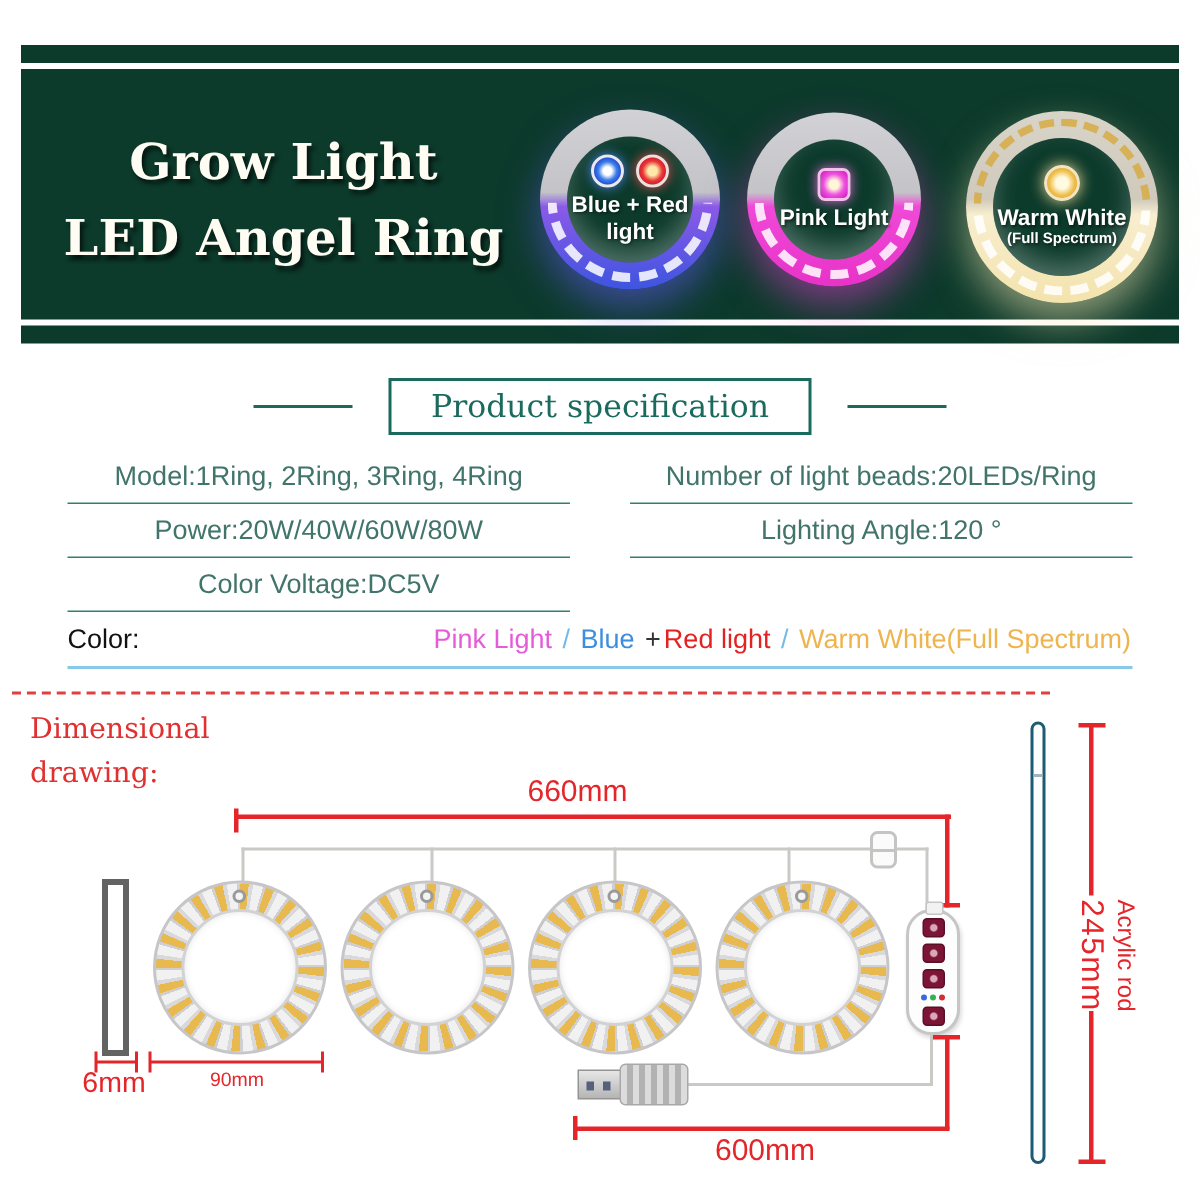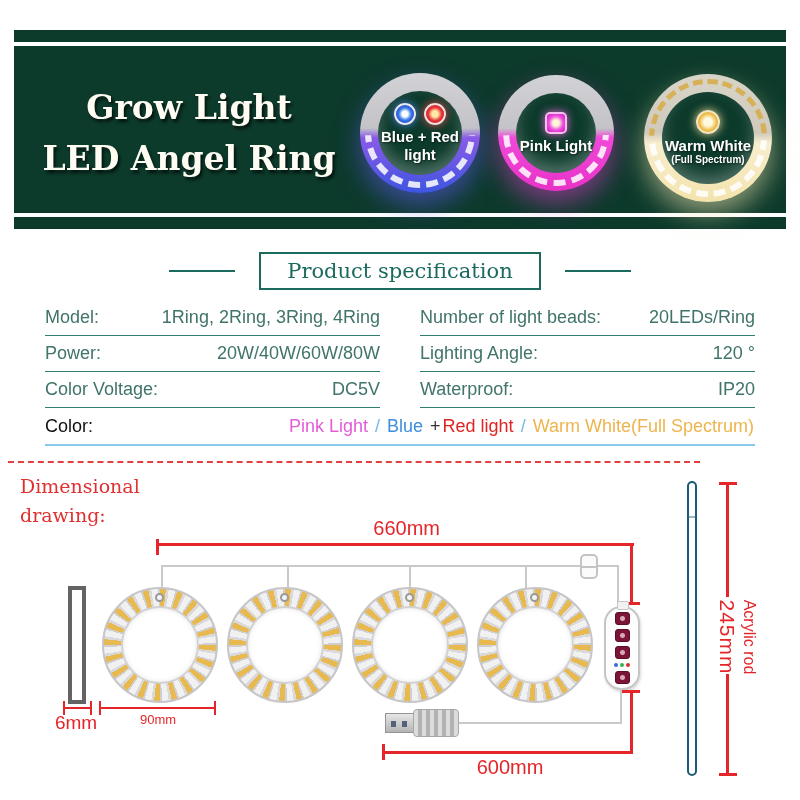--- a/index.html
+++ b/index.html
@@ -53,21 +53,21 @@
   
   .spec-title-row { position:absolute; left:0; right:0; top:252px;
       display:flex; align-items:center; justify-content:center;gap:24px; }
   .spec-rule { width:66px; height:2px; background:#1a6a5e; }
   .spec-box { border:2px solid #1a6a5e; color:#1a6a5e; padding:5px 26px;
       font-family:"DejaVu Serif", serif; font-size:21px; }
 
   .spec-table { position:absolute; left:45px; top:300px; width:710px;
       display:flex; justify-content:space-between; }
   .spec-col { width:335px; }
-  .spec-row { height:36px; display:flex; justify-content:space-between; align-items:center;
+  .spec-row { height:36px; display:flex; justify-content:center; align-items:center;
       border-bottom:1px solid #2f8070; font-size:18px; color:#41746a; }
   .color-row { position:absolute; left:45px; top:409px; width:710px; height:37px;
       display:flex; align-items:center; border-bottom:2px solid #88c8ea;
       font-size:18px; }
   .color-label { color:#111111; }
   .color-vals { margin-left:auto; white-space:pre; }
   .seg { margin:0 1px; }
 
   
   .drawing { position:absolute; left:0; top:455px; width:708px; height:345px; }
@@ -206,42 +206,38 @@
     </div>
     <div class="spec-col">
       <div class="spec-row">
         <span>Number of light beads:</span>
         <span>20LEDs/Ring</span>
       </div>
       <div class="spec-row">
         <span>Lighting Angle:</span>
         <span>120 °</span>
       </div>
-      <div class="spec-row">
-        <span>Waterproof:</span>
-        <span>IP20</span>
-      </div>
     </div>
   </div>
 
   <div class="color-row">
     <span class="color-label">Color:</span>
     <span class="color-vals">
       <span class="seg" style="color: rgb(228, 92, 216);">Pink Light</span><span class="seg" style="color: rgb(116, 185, 232);"> / </span><span class="seg" style="color: rgb(62, 142, 222);">Blue </span><span class="seg" style="color: rgb(51, 51, 51);">+</span><span class="seg" style="color: rgb(227, 35, 34);">Red light</span><span class="seg" style="color: rgb(116, 185, 232);"> / </span><span class="seg" style="color: rgb(238, 180, 77);">Warm White(Full Spectrum)</span>
     </span>
   </div>
 
   <div class="drawing">
     <div class="dash-sep"></div>
     <div class="dim-heading">
       <div>Dimensional</div>
       <div>drawing:</div>
     </div>
 
-    <div class="dim-label" style="left:330px; top:62px; width:110px;text-align:right;">660mm</div>
+    <div class="dim-label" style="left:330px; top:62px; width:110px;">660mm</div>
     <div class="redh" style="left:157px; top:88px; width:477px;"></div>
     <div class="redv" style="left:156px; top:84px; height:16px;"></div>
     <div class="redv" style="left:630px; top:88px; height:62px;"></div>
     <div class="redh" style="left:622px; top:147px; width:18px;"></div>
 
     <div class="wireh" style="left:161px; top:110px; width:458px;"></div>
     <div class="wirev" style="left:161px; top:110px; height:27px;"></div>
     <div class="wirev" style="left:287px; top:110px; height:27px;"></div>
     <div class="wirev" style="left:409px; top:110px; height:27px;"></div>
     <div class="wirev" style="left:525px; top:110px; height:27px;"></div>

